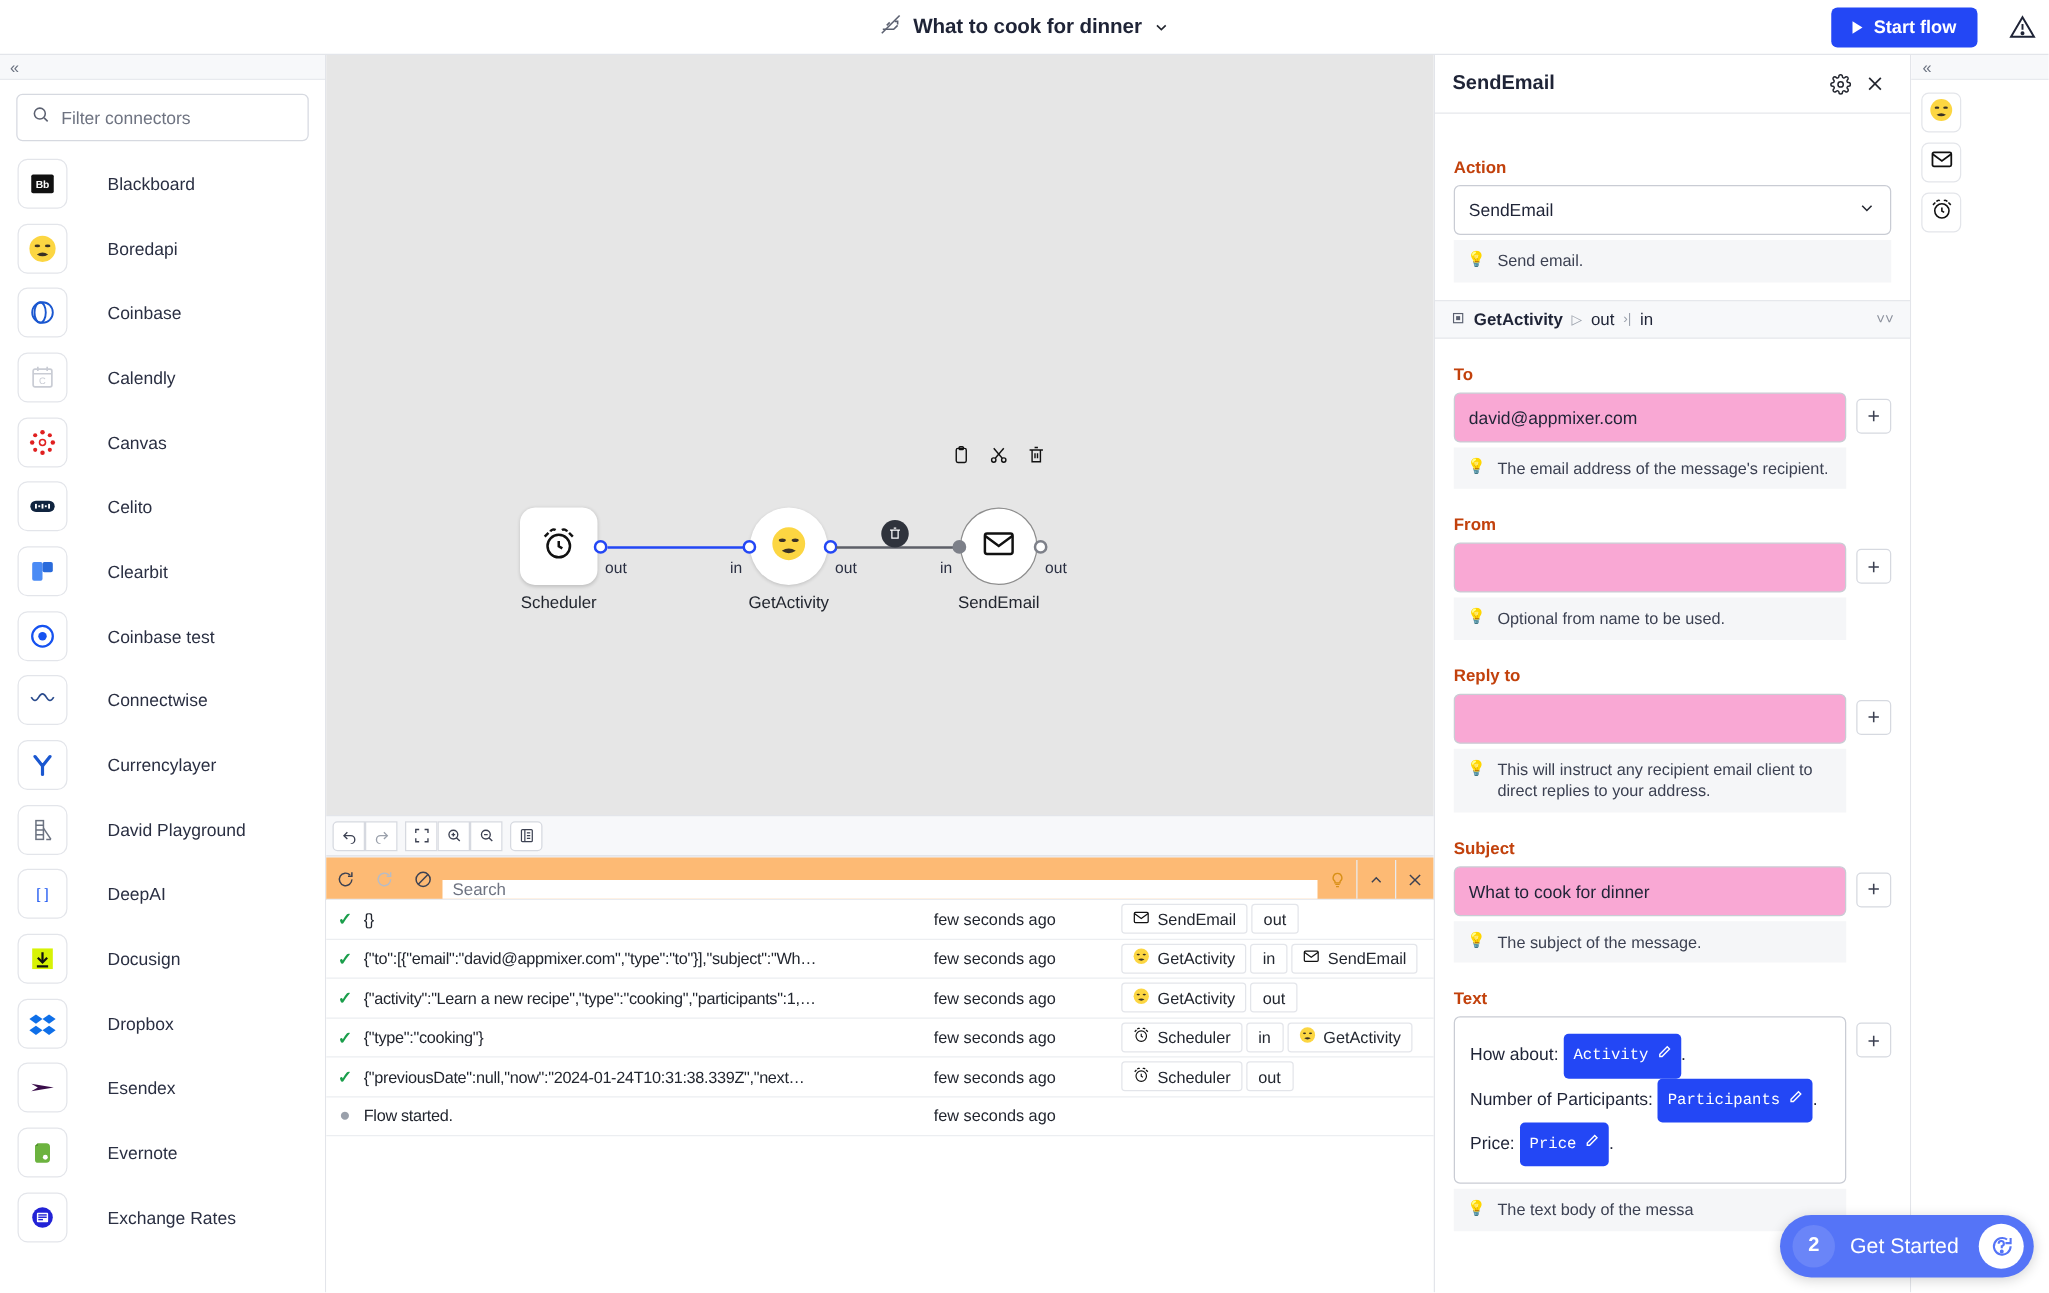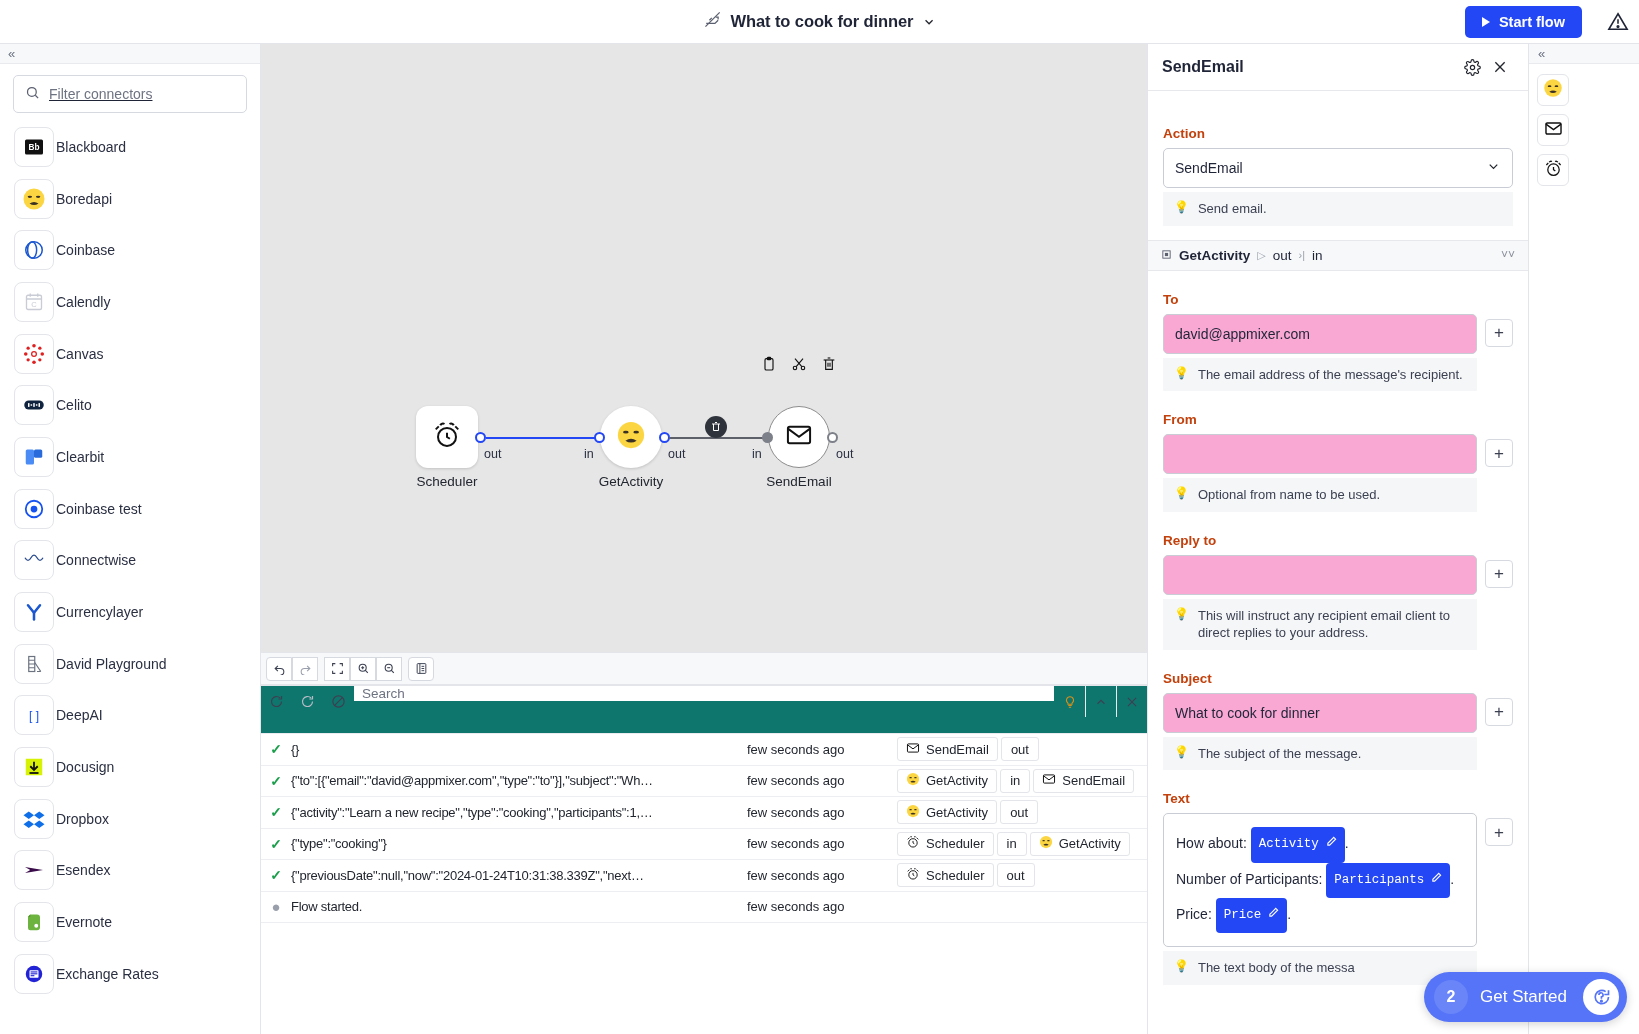--- a/index.html
+++ b/index.html
@@ -48,30 +48,30 @@
     background: #ffffff; border-right: 1px solid #e3e5ea; overflow: hidden;
   }
   .sb-collapse-row {
     height: 20px; background: #f7f8fa; border-bottom: 1px solid #e8eaee;
     display: flex; align-items: center; padding-left: 8px;
   }
   .dbl-chev { font-size: 13px; color: #6b7280; line-height: 1; cursor: pointer; }
   .filter-wrap { padding: 11px 13px 8px 13px; }
   .filter-box {
     display: flex; align-items: center; gap: 9px;
-    border: 1px solid #d6d9e0; border-radius: 5px; height: 38px; padding: 0 11px; text-decoration: underline;
+    border: 1px solid #d6d9e0; border-radius: 5px; height: 38px; padding: 0 11px;
   }
   .filter-box input {
     border: none; outline: none; font-size: 14px; flex: 1;
     font-family: "Liberation Sans", sans-serif; color: #1f2437; background: transparent;
   }
   .filter-box input::placeholder { color: #6e7381; }
   .conn-list { height: 905px; overflow: hidden; }
   .conn-item {
-    display: flex; align-items: center; gap: 2px;
+    display: flex; align-items: center; gap: 32px;
     padding: 6px 14px; height: 51.7px; cursor: pointer;
   }
   .conn-ico {
     width: 40px; height: 40px; min-width: 40px; border: 1px solid #e3e5ea;
     border-radius: 8px; background: #fff;
     display: flex; align-items: center; justify-content: center; overflow: hidden;
   }
   .conn-label { font-size: 14px; color: #2a2f42; }
 
   
@@ -127,22 +127,22 @@
   }
   .tb-btn:first-child { border-radius: 4px 0 0 4px; }
   .tb-gap { width: 6px; }
 
   
   .logpanel {
     position: absolute; left: 261px; top: 685px; width: 886px; height: 349px;
     background: #fff; border-top: 1px solid #e3e5ea;
   }
   .log-search-row {
-    display: flex; align-items: flex-start; height: 48px;
-    border-bottom: 1px solid #e9ebef; background: #0f766e;
+    display: flex; align-items: flex-end; height: 34px;
+    border-bottom: 1px solid #e9ebef; background: #fdba74;
   }
   .log-ico-btn {
     width: 31px; height: 31px; display: flex; align-items: center;
     justify-content: center; cursor: pointer;
   }
   .log-search-input {
     flex: 1; border: none; outline: none; font-size: 13.5px; padding-left: 8px;
     font-family: "Liberation Sans", sans-serif; color: #1f2437;
   }
   .log-search-input::placeholder { color: #6e7381; }

